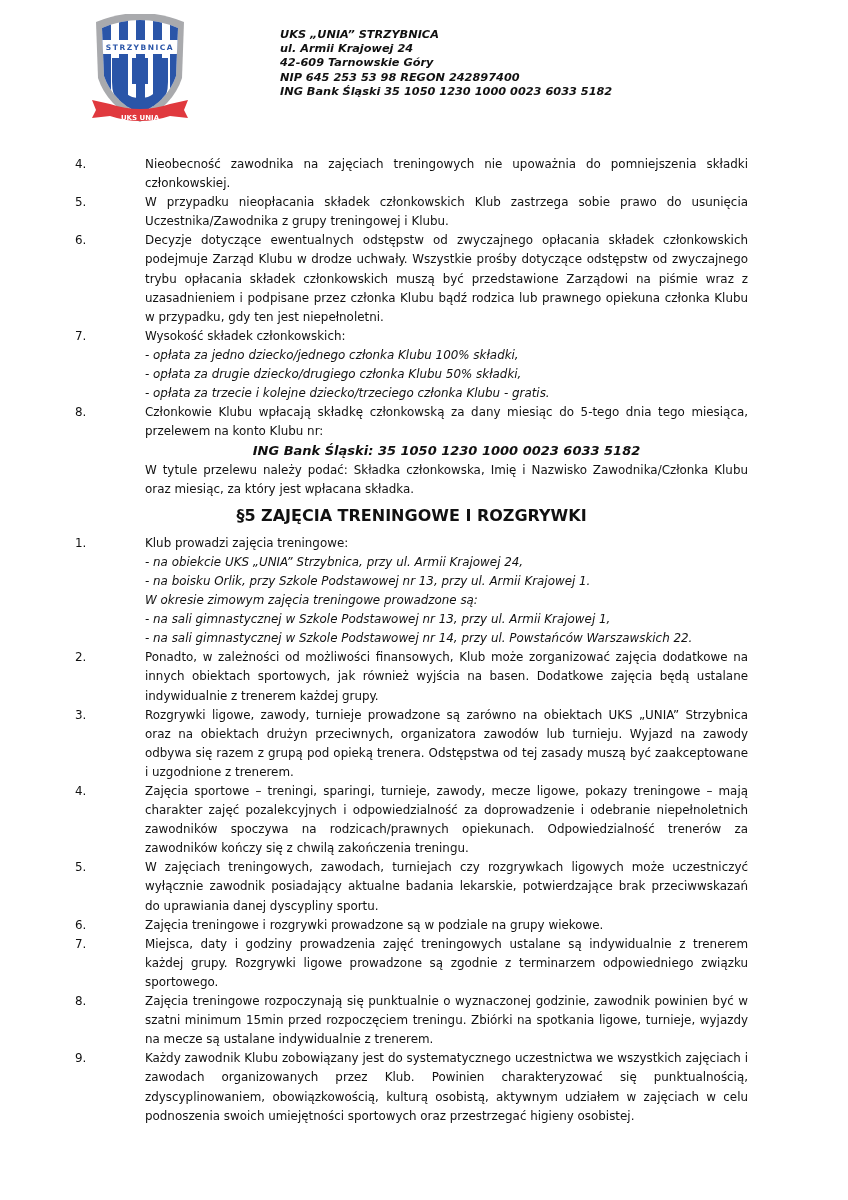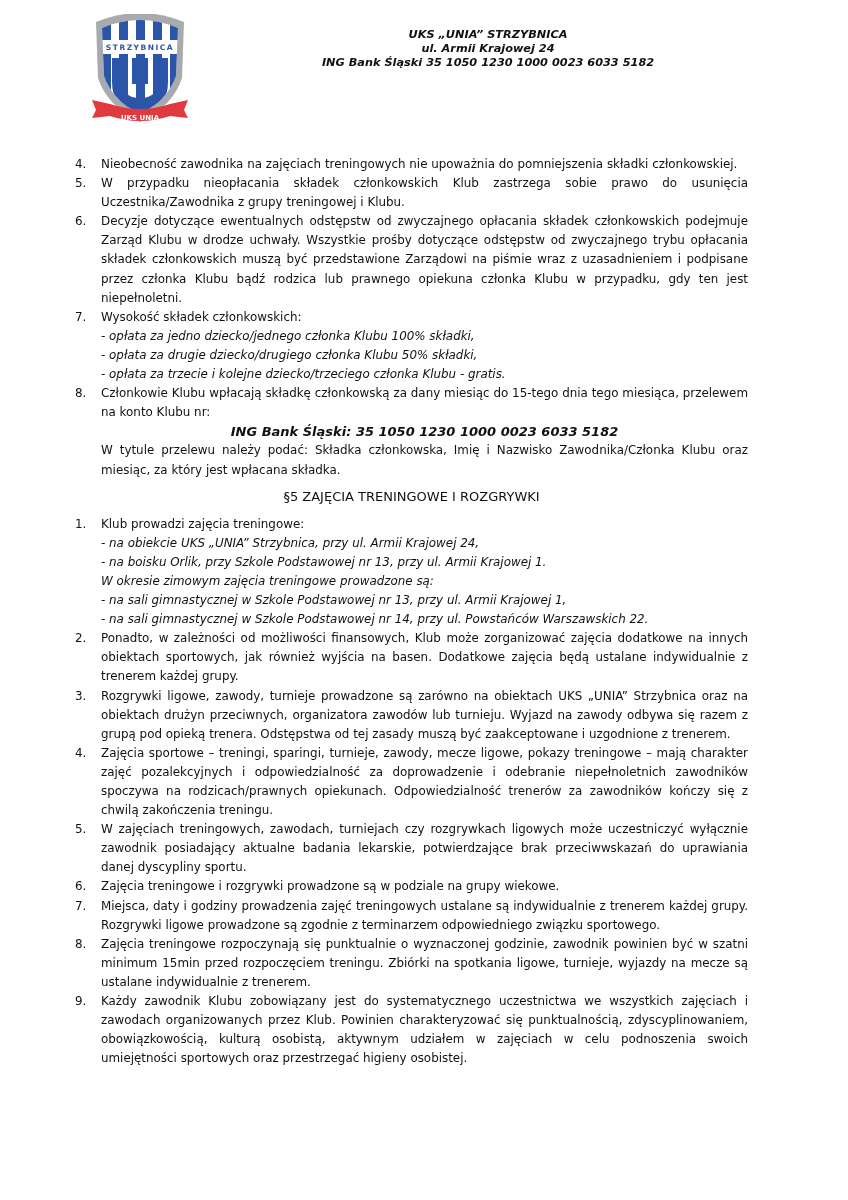--- a/index.html
+++ b/index.html
@@ -1,32 +1,32 @@
 <!DOCTYPE html>
 <html><head>
 <meta charset="utf-8">
 <style>
   html, body { margin:0; padding:0; background:#ffffff; }
   body { width:848px; height:1200px; position:relative; overflow:hidden;
          font-family:"DejaVu Sans", sans-serif; color:#111; }
   .logo { position:absolute; left:88px; top:14px; width:104px; height:112px; }
-  .header { position:absolute; left:288px; top:28px; width:400px; text-align:center;
+  .header { position:absolute; left:280px; top:28px; width:400px; text-align:left;
             font-family:"DejaVu Sans", sans-serif; font-weight:bold; font-style:italic;
             font-size:11.3px; line-height:14.2px; }
   .header div { white-space:nowrap; }
   .content { position:absolute; left:75px; top:155px; width:673px;
              font-family:"DejaVu Sans", sans-serif; font-size:11.9px; line-height:19.1px;
              transform-origin:0 0; }
   .item { display:flex; }
   .num { width:26px; flex:0 0 26px; }
-  .body { flex:1; text-align:justify; }
+  .body { flex:1; text-align:justify;margin-left:44px; }
   .body p { margin:0; }
   .sub { margin:0; text-align:left;font-style:italic; }
   .bank { text-align:center; font-weight:bold; font-style:italic; font-size:13px; }
-  .section-title { text-align:center; font-weight:normal; margin:7px 0 9px 0; font-size:13px; }
+  .section-title { text-align:center; font-weight:bold; margin:7px 0 9px 0; font-size:16px; }
 </style>
 </head>
 <body>
 
 <svg class="logo" viewBox="0 0 104 112">
   <defs>
     <clipPath id="shieldClip">
       <path d="M14 14 Q52 -2 90 14 L88 62 Q80 86 52 100 Q24 86 16 62 Z"></path>
     </clipPath>
   </defs>
@@ -43,20 +43,22 @@
     <path d="M44 44 L60 44 L60 70 L44 70 Z" fill="#2a55a8"></path>
   </g>
   <text x="52" y="36" text-anchor="middle" font-family="DejaVu Sans, sans-serif" font-size="7.5" font-weight="bold" fill="#2a55a8" letter-spacing="1.5">STRZYBNICA</text>
   <path d="M4 86 L22 90 Q52 100 82 90 L100 86 L96 96 L100 104 L82 102 Q52 112 22 102 L4 104 L8 96 Z" fill="#e0393e"></path>
   <text x="52" y="106" text-anchor="middle" font-family="DejaVu Sans, sans-serif" font-size="7" font-weight="bold" fill="#ffffff">UKS UNIA</text>
 </svg>
 
 <div class="header">
   <div>UKS „UNIA” STRZYBNICA</div>
   <div>ul. Armii Krajowej 24</div>
+  <div>42-609 Tarnowskie Góry</div>
+  <div>NIP 645 253 53 98 REGON 242897400</div>
   <div>ING Bank Śląski 35 1050 1230 1000 0023 6033 5182</div>
 </div>
 
 <div class="content">
 
   <div class="item">
     <div class="num">4.</div>
     <div class="body">
         <p>Nieobecność zawodnika na zajęciach treningowych nie upoważnia do pomniejszenia składki członkowskiej.</p>
       </div>
@@ -78,21 +80,21 @@
     <div class="body">
       <p>Wysokość składek członkowskich:</p>
       <p class="sub">- opłata za jedno dziecko/jednego członka Klubu 100% składki,</p>
       <p class="sub">- opłata za drugie dziecko/drugiego członka Klubu 50% składki,</p>
       <p class="sub">- opłata za trzecie i kolejne dziecko/trzeciego członka Klubu - gratis.</p>
     </div>
   </div>
   <div class="item">
     <div class="num">8.</div>
     <div class="body">
-      <p>Członkowie Klubu wpłacają składkę członkowską za dany miesiąc do 15-tego dnia tego miesiąca, przelewem na konto Klubu nr:</p>
+      <p>Członkowie Klubu wpłacają składkę członkowską za dany miesiąc do 5-tego dnia tego miesiąca, przelewem na konto Klubu nr:</p>
       <p class="bank">ING Bank Śląski: 35 1050 1230 1000 0023 6033 5182</p>
       <p>W tytule przelewu należy podać: Składka członkowska, Imię i Nazwisko Zawodnika/Członka Klubu oraz miesiąc, za który jest wpłacana składka.</p>
     </div>
   </div>
 
   <div class="section-title">§5 ZAJĘCIA TRENINGOWE I ROZGRYWKI</div>
 
   <div class="item">
     <div class="num">1.</div>
     <div class="body">

